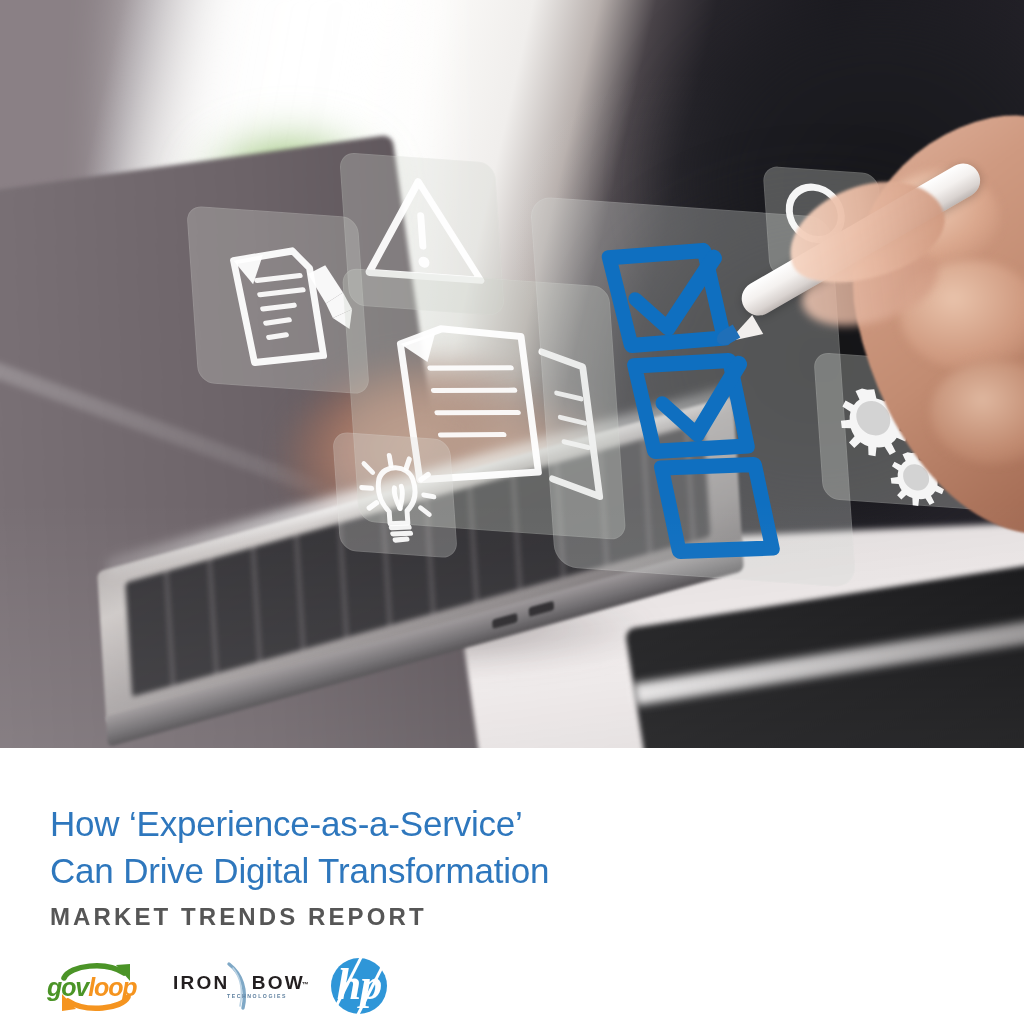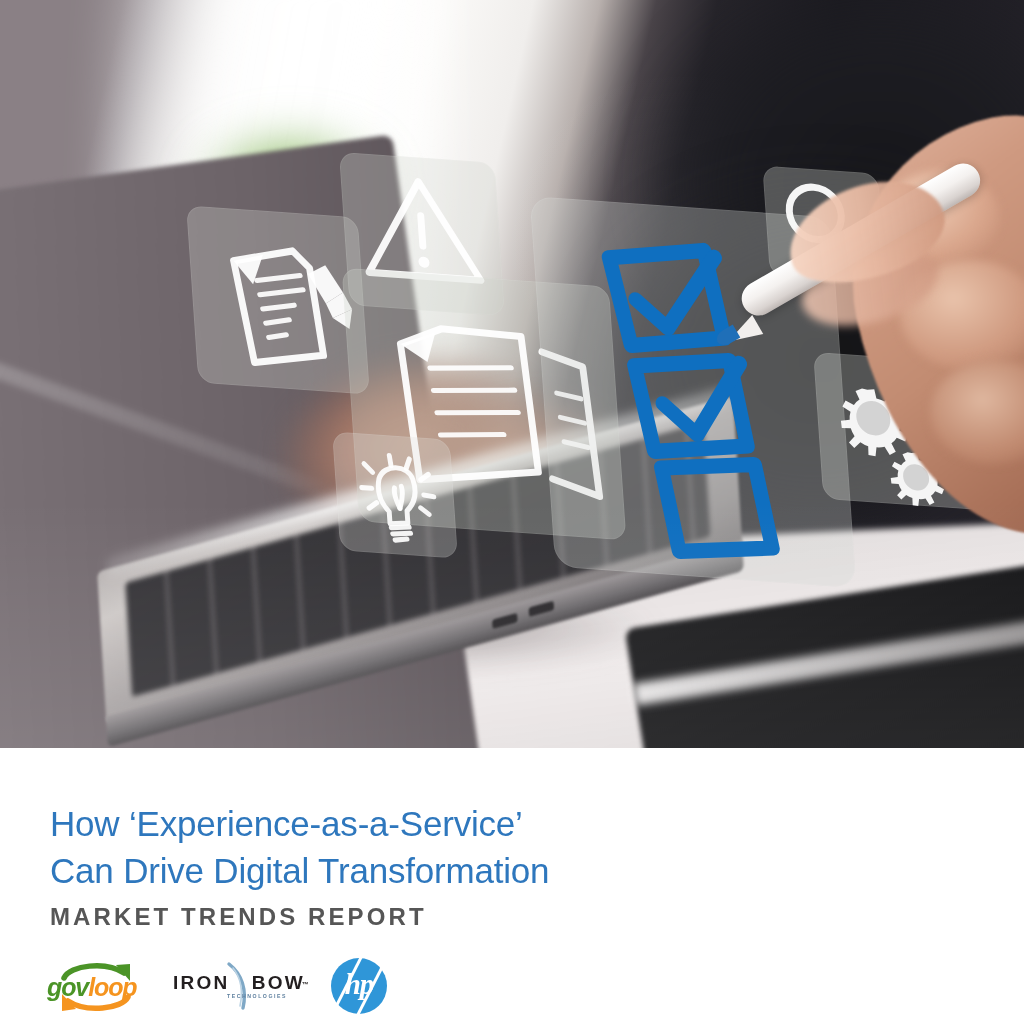--- a/index.html
+++ b/index.html
@@ -466,21 +466,21 @@
     position: absolute;
     left: 0; top: 0;
     width: 56px; height: 56px;
     display: flex;
     align-items: center;
     justify-content: center;
     color: #ffffff;
     font-family: "Liberation Serif", serif;
     font-style: italic;
     font-weight: bold;
-    font-size: 29px;
+    font-size: 44px;
     letter-spacing: -1px;
     padding-bottom: 3px;
     box-sizing: border-box;
   }
   .hp-slash {
     position: absolute;
     width: 3px; height: 76px;
     background: #ffffff;
     transform: rotate(27deg);
     top: -10px;

